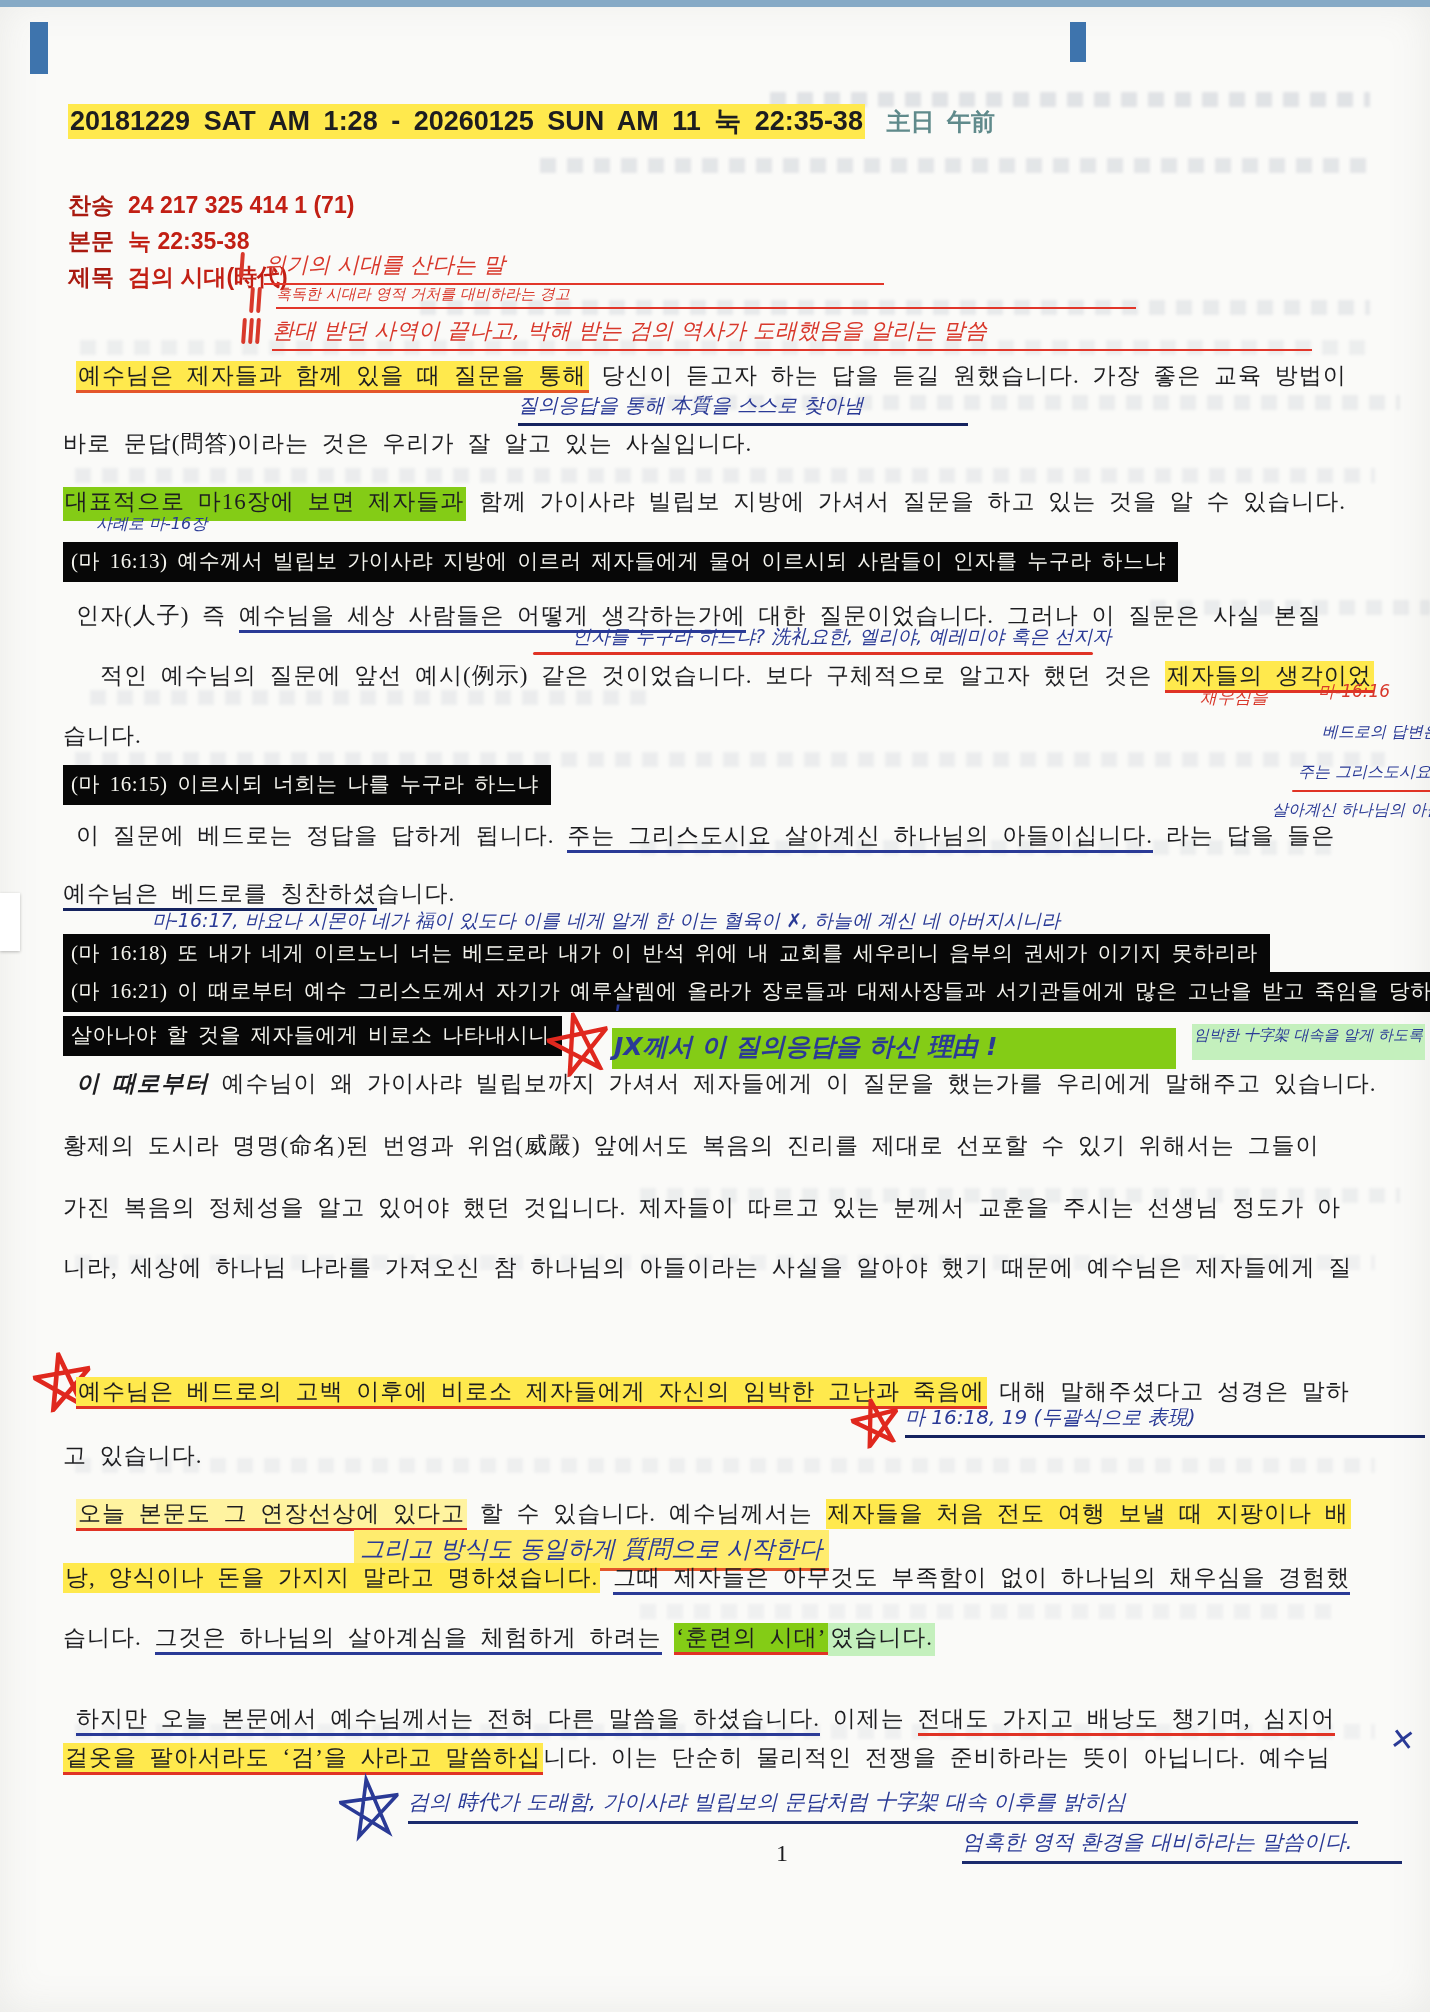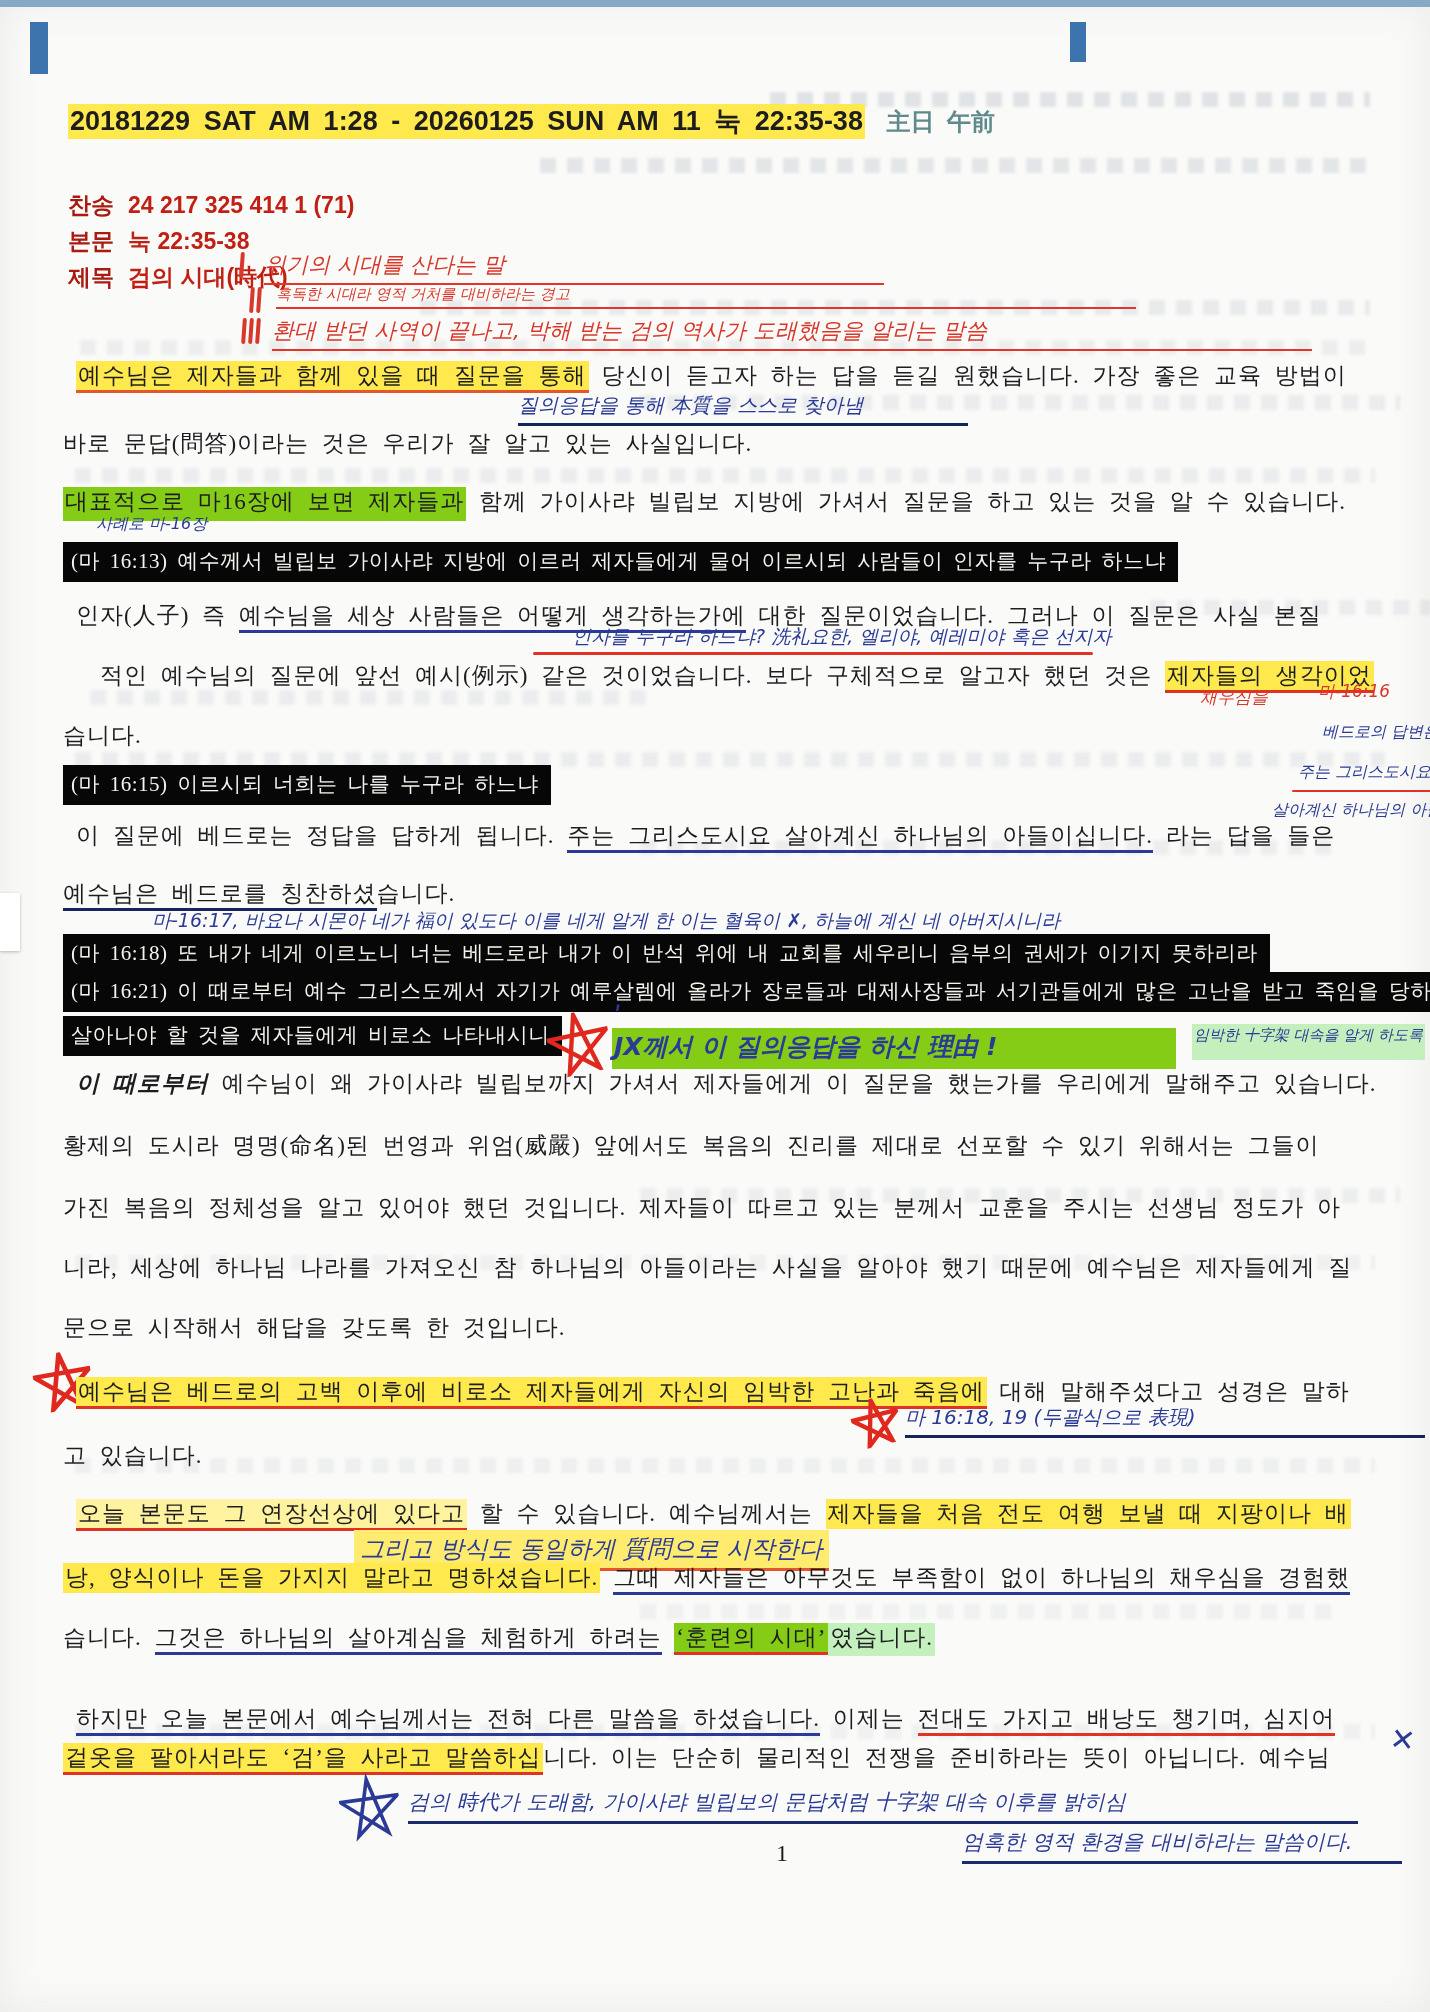--- a/index.html
+++ b/index.html
@@ -150,21 +150,20 @@
   <div class="hw hw-blue hl-g" style="left:612px;top:1028px;font-size:25px;font-weight:bold;height:32px;min-width:560px;">JX께서 이 질의응답을 하신 理由 !</div>
   <div class="hw hw-blue hl-g-light" style="left:1192px;top:1024px;font-size:15px;height:28px;">임박한 十字架 대속을 알게 하도록</div>
 
   <div class="line" style="left:76px;top:1068px;">
     <span class="bold">이 때로부터</span><span> 예수님이 왜 가이사랴 빌립보까지 가셔서 제자들에게 이 질문을 했는가를 우리에게 말해주고 있습니다.</span>
   </div>
 
   <div class="line" style="left:63px;top:1130px;">황제의 도시라 명명(命名)된 번영과 위엄(威嚴) 앞에서도 복음의 진리를 제대로 선포할 수 있기 위해서는 그들이</div>
   <div class="line" style="left:63px;top:1192px;">가진 복음의 정체성을 알고 있어야 했던 것입니다. 제자들이 따르고 있는 분께서 교훈을 주시는 선생님 정도가 아</div>
   <div class="line" style="left:63px;top:1252px;">니라, 세상에 하나님 나라를 가져오신 참 하나님의 아들이라는 사실을 알아야 했기 때문에 예수님은 제자들에게 질</div>
-  <div class="line" style="left:63px;top:1312px;">문으로 시작해서 해답을 갖도록 한 것입니다.</div>
 
   <div class="star abs" style="left:34px;top:1352px;transform:rotate(-10deg);">
     <svg width="58" height="58" viewBox="0 0 100 100">
         <path d="M50 4 L25 96 L98 36 L2 36 L75 96 Z" fill="none" stroke="#e0281e" stroke-width="8" stroke-linejoin="miter"></path>
       </svg>
   </div>
   <div class="line" style="left:76px;top:1376px;">
     <span class="hl-y ul-r">예수님은 베드로의 고백 이후에 비로소 제자들에게 자신의 임박한 고난과 죽음에</span><span> 대해 말해주셨다고 성경은 말하</span>
   </div>
   <div class="star abs" style="left:852px;top:1398px;transform:rotate(-14deg);">

